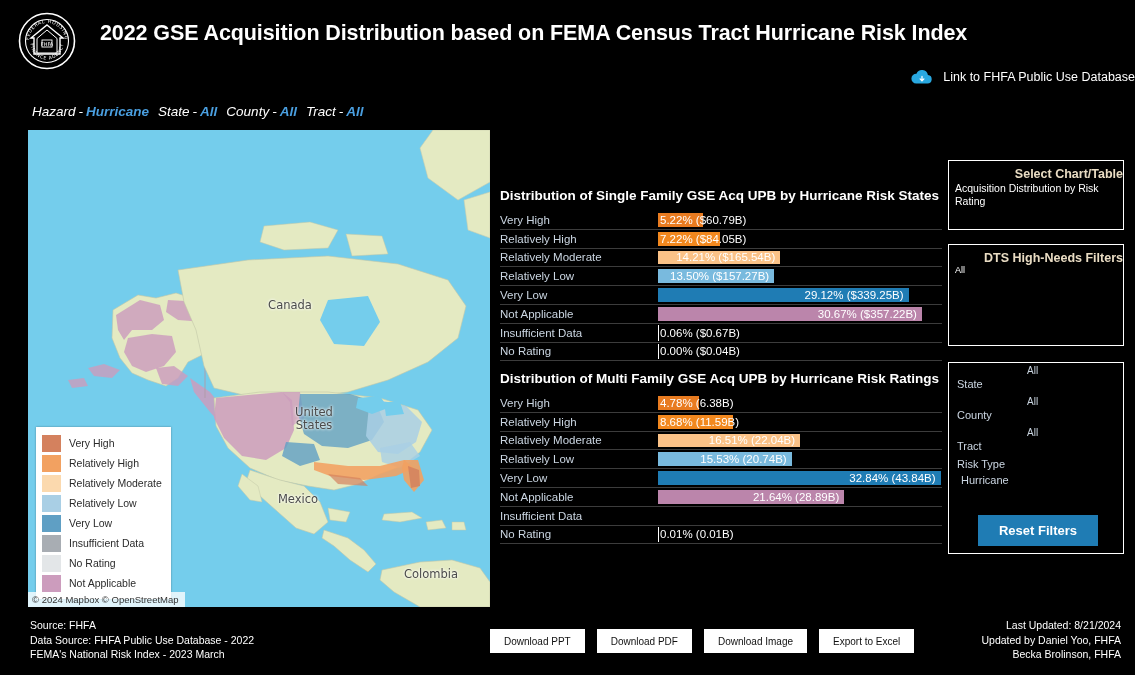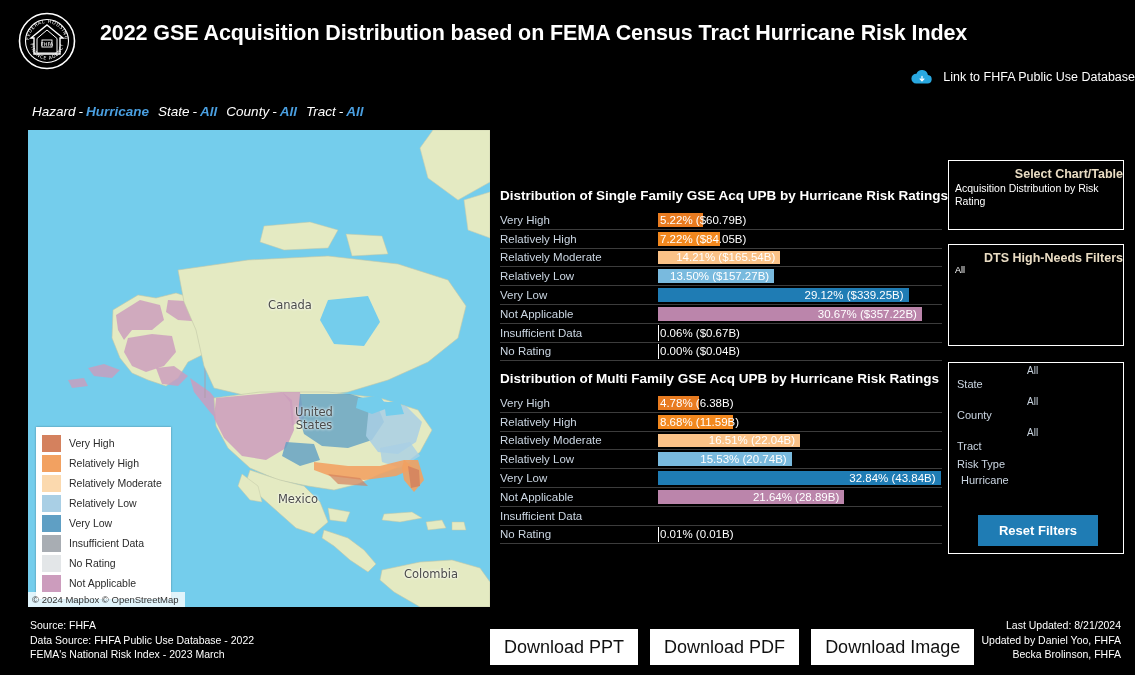--- a/index.html
+++ b/index.html
@@ -144,22 +144,22 @@
   #footer-source {
     position: absolute; left: 30px; top: 618px;
     font-size: 10.5px; color: #ffffff; line-height: 14.5px;
   }
   #footer-buttons {
     position: absolute; left: 490px; top: 629px;
     display: flex; gap: 12px;
   }
   .dl-btn {
     background: #ffffff; color: #111111;
-    border: none; height: 36px; padding: 0 14px;
-    font-size: 18px; cursor: pointer;
+    border: none; height: 24px; padding: 0 14px;
+    font-size: 10px; cursor: pointer;
     font-family: "Liberation Sans", sans-serif;
     display: flex; align-items: center; justify-content: center;
   }
   #footer-updated {
     position: absolute; right: 14px; top: 618px;
     font-size: 10.5px; color: #ffffff; line-height: 14.5px; text-align: right;
   }
 </style>
 </head>
 <body>
@@ -303,21 +303,21 @@
         </div>
         <div class="legend-row">
           <span class="legend-swatch" style="background: rgb(204, 156, 189);"></span>
           <span class="legend-text">Not Applicable</span>
         </div>
       </div>
     <div id="map-attrib">© 2024 Mapbox © OpenStreetMap</div>
   </div>
 
   <div id="chart-sf" class="chart-block">
-    <div class="chart-title">Distribution of Single Family GSE Acq UPB by Hurricane Risk Ratings</div>
+    <div class="chart-title">Distribution of Single Family GSE Acq UPB by Hurricane Risk States</div>
     <div class="bar-list">
         <div class="bar-row">
           <div class="bar-label">Very High</div>
           <div class="bar-track">
             <div class="bar-fill" style="width: 44.9236px; background: rgb(232, 123, 32);"></div>
             <div class="bar-value" style="width: auto;">5.22% ($60.79B)</div>
           </div>
         </div>
         <div class="bar-row">
           <div class="bar-label">Relatively High</div>
@@ -464,20 +464,21 @@
   <div id="footer-source">
     <div>Source:  FHFA</div>
     <div>Data Source: FHFA Public Use Database -  2022</div>
     <div>FEMA's National Risk Index - 2023 March</div>
   </div>
 
   <div id="footer-buttons">
       <button class="dl-btn">Download PPT</button>
       <button class="dl-btn">Download PDF</button>
       <button class="dl-btn">Download Image</button>
+      <button class="dl-btn">Export to Excel</button>
     </div>
 
   <div id="footer-updated">
     <div>Last Updated: 8/21/2024</div>
     <div>Updated by Daniel Yoo, FHFA</div>
     <div>Becka Brolinson, FHFA</div>
   </div>
 
 </div>
 

